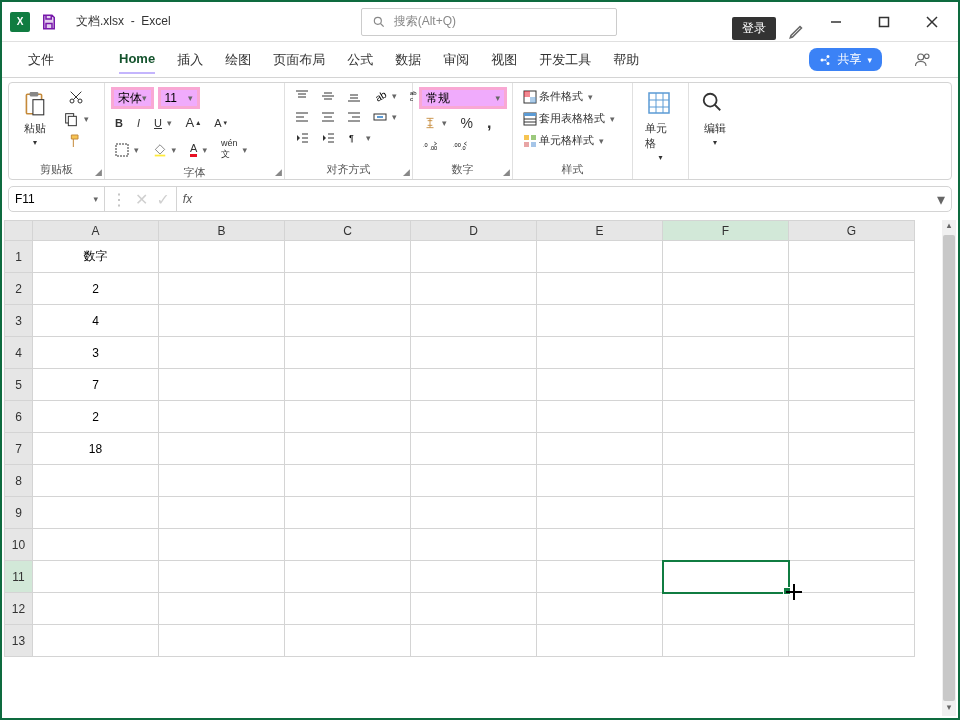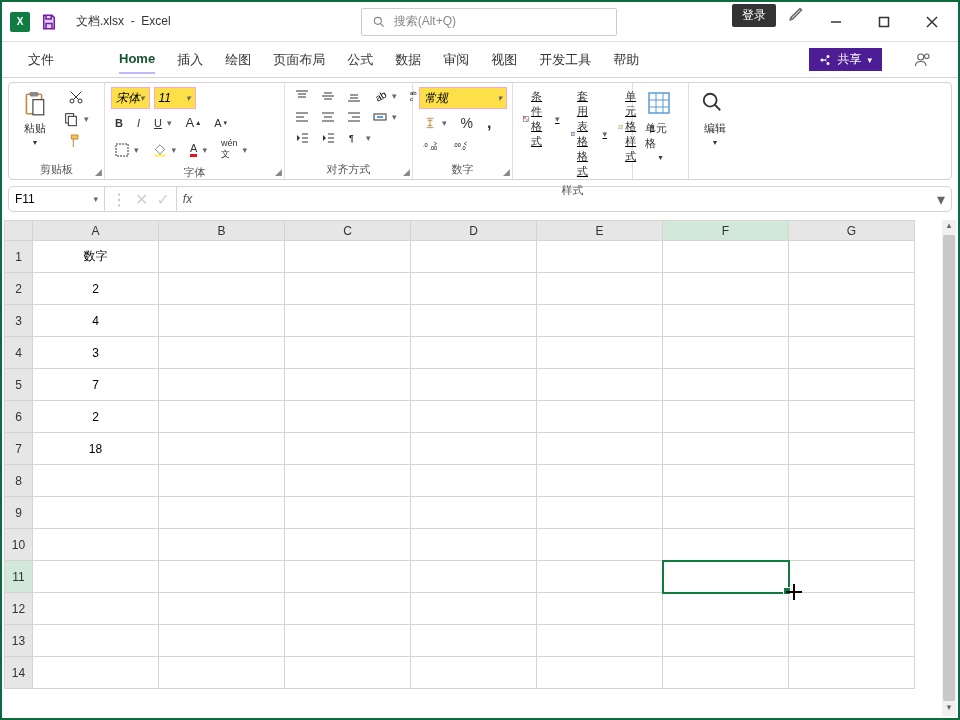--- a/index.html
+++ b/index.html
@@ -5,41 +5,41 @@
 * { margin: 0; padding: 0; box-sizing: border-box; font-family: "Microsoft YaHei", "Segoe UI", sans-serif; }
 body { width: 960px; height: 720px; background: #fff; overflow: hidden; border: 2px solid #0e6b3f; position: relative; }
 
 
 .title-bar { height: 40px; display: flex; align-items: center; padding: 0 8px; background: #fff; border-bottom: 1px solid #e0e0e0; }
 .title-left { display: flex; align-items: center; gap: 10px; }
 .app-icon { width: 20px; height: 20px; background: #107c41; border-radius: 2px; display: flex; align-items: center; justify-content: center; color: #fff; font-size: 10px; font-weight: bold; }
 .save-icon { width: 18px; height: 18px; color: #7719aa; }
 .title-text { font-size: 12px; color: #333; margin-left: 8px; }
 .search-box { flex: 0 0 256px; height: 28px; border: 1px solid #ccc; border-radius: 2px; display: flex; align-items: center; padding: 0 10px; margin-left: 190px; color: #888; font-size: 12px; gap: 8px; }
-.title-right { margin-left: auto; display: flex; align-items: flex-start; gap: 12px; }
+.title-right { margin-left: auto; display: flex; align-items: flex-end; gap: 12px; }
 .login-btn { background: #333; color: #fff; padding: 3px 10px; font-size: 12px; border-radius: 2px; }
 .win-btn { width: 36px; height: 36px; display: flex; align-items: center; justify-content: center; color: #333; font-size: 12px; }
 
 
 .tabs { height: 36px; display: flex; align-items: center; padding: 0 26px; gap: 22px; background: #fff; border-bottom: 1px solid #d4d4d4; }
 .tab { font-size: 13px; color: #333; padding: 6px 0; cursor: pointer; }
 .tab.active { font-weight: bold; border-bottom: 2px solid #c4b5fd; color: #14532d; margin-left: 43px; }
-.share-btn { margin-left: auto; background: #4c1d95; color: #fff; padding: 3px 10px; font-size: 12px; border-radius: 0; display: flex; align-items: center; gap: 6px; }
+.share-btn { margin-left: auto; background: #3b82f6; color: #fff; padding: 3px 10px; font-size: 12px; border-radius: 8px; display: flex; align-items: center; gap: 6px; }
 .collab-icon { margin-left: 10px; color: #666; }
 
 
 .ribbon { height: 98px; display: flex; background: #fff; border: 1px solid #d4d4d4; margin: 4px 6px 0 6px; border-radius: 4px; }
 .ribbon-group { border-right: 1px solid #e0e0e0; padding: 4px 6px 2px 6px; display: flex; flex-direction: column; position: relative; }
 .ribbon-group-label { font-size: 11px; color: #555; text-align: center; margin-top: auto; padding-top: 2px; }
 .ribbon-content { display: flex; gap: 4px; flex: 1; align-items: flex-start; }
 .ribbon-col { display: flex; flex-direction: column; gap: 2px; align-items: center; }
 .ribbon-btn { display: flex; align-items: center; justify-content: center; padding: 2px 4px; border-radius: 2px; font-size: 11px; color: #333; gap: 2px; }
 .ribbon-btn-lg { flex-direction: column; padding: 4px 6px; font-size: 11px; }
 .ribbon-icon-lg { width: 28px; height: 28px; }
-.combo { border: 1px solid #f9a8d4; height: 22px; font-size: 12px; padding: 0 4px; display: flex; align-items: center; justify-content: space-between; background: #fde047; font-style: italic; }
+.combo { border: 3px solid #f9a8d4; height: 22px; font-size: 12px; padding: 0 4px; display: flex; align-items: center; justify-content: space-between; background: #f0abfc; }
 .dropdown-caret::after { content: "▾"; color: #666; font-size: 9px; margin-left: 3px; }
 .launcher { position: absolute; right: 2px; bottom: 2px; font-size: 9px; color: #888; }
 
 
 .formula-row { height: 26px; display: flex; align-items: center; margin: 6px 6px 0 6px; border: 1px solid #d4d4d4; border-radius: 5px; }
 .name-box { width: 96px; border-right: 1px solid #d4d4d4; font-size: 12px; padding: 0 6px; display: flex; align-items: center; justify-content: space-between; height: 100%; }
 .fx-btns { display: flex; align-items: center; padding: 0 6px; gap: 8px; color: #888; height: 100%; border-right: 1px solid #d4d4d4; }
 .fx-label { font-style: italic; font-size: 12px; color: #555; padding: 0 6px; }
 .formula-input { flex: 1; height: 100%; font-size: 12px; padding: 0 6px; }
 .formula-expand { width: 20px; text-align: center; color: #666; }
@@ -368,21 +368,21 @@
               <path d="M17 2l-3 2 3 2" fill="none" stroke="#333"></path>
             </svg>
           </span>
       </div>
     </div>
     <div class="ribbon-group-label">数字</div>
     <span class="launcher">◢</span>
   </div>
 
   <div class="ribbon-group" style="width:120px">
-    <div class="ribbon-content" style="flex-direction:row;gap:3px;text-decoration:underline;">
+    <div class="ribbon-content" style="flex-direction:column;gap:3px;">
       <span class="ribbon-btn dropdown-caret">
         <svg width="14" height="14" viewBox="0 0 14 14">
             <rect x="1" y="1" width="12" height="12" fill="none" stroke="#333"></rect>
             <rect x="1" y="1" width="6" height="6" fill="#e81123" opacity=".5"></rect>
             <rect x="7" y="7" width="6" height="6" fill="#5b9bd5" opacity=".5"></rect>
           </svg>
         <span>条件格式</span>
       </span>
       <span class="ribbon-btn dropdown-caret">
         <svg width="14" height="14" viewBox="0 0 14 14">
@@ -596,30 +596,20 @@
           <tr>
             <th>13</th>
             <td></td>
             <td></td>
             <td></td>
             <td></td>
             <td></td>
             <td></td>
             <td></td>
           </tr>
-          <tr>
-            <th>14</th>
-            <td></td>
-            <td></td>
-            <td></td>
-            <td></td>
-            <td></td>
-            <td></td>
-            <td></td>
-          </tr>
         </tbody>
     </table>
   </div>
   <div class="vscroll">
     <div class="arrow">▴</div>
     <div class="thumb"></div>
     <div class="arrow">▾</div>
   </div>
 </div>
 

